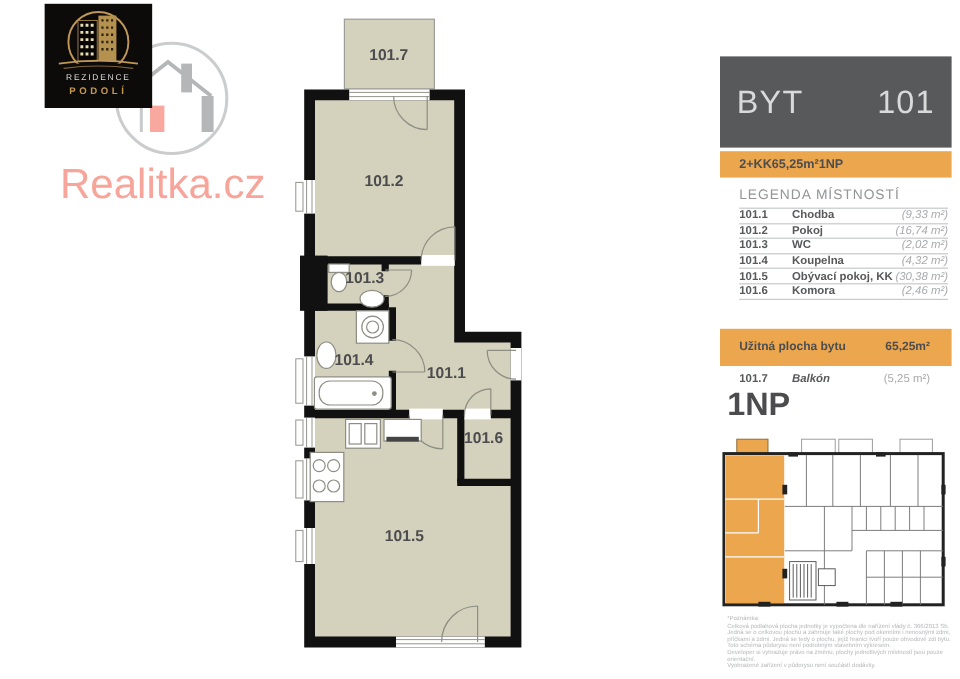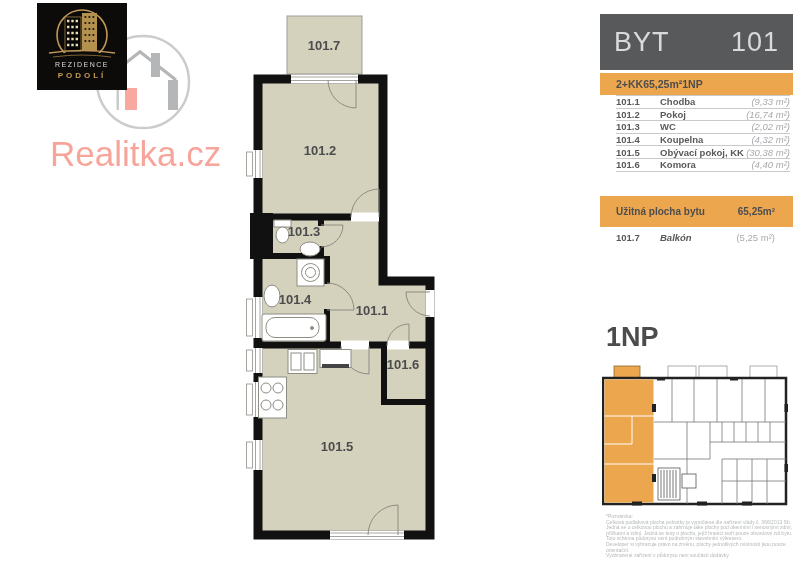--- a/index.html
+++ b/index.html
@@ -5,21 +5,21 @@
   html,body{margin:0;padding:0;}
   body{font-family:"Liberation Sans", sans-serif; background:#ffffff;}
   .page{position:relative;width:800px;height:566px;background:#ffffff;overflow:hidden;}
   .abs{position:absolute;}
 
   
   .brand-text{position:absolute;left:50px;top:134px;font-size:35px;color:#f7a59b;letter-spacing:0px;}
 
   
   .panel{position:absolute;left:600px;top:14px;width:193px;}
-  .bar-dark{height:40px;background:#58595b;color:#d9dadb;display:flex;align-items:center;justify-content:space-between;padding:8px 14px;font-size:27px;font-weight:400;letter-spacing:1px;margin-bottom:3px;}
+  .bar-dark{height:40px;background:#58595b;color:#d9dadb;display:flex;align-items:center;justify-content:space-between;padding:18px 14px;font-size:27px;font-weight:400;letter-spacing:1px;margin-bottom:3px;margin-top:33px;}
   .bar-orange{height:22px;background:#eca64e;color:#4d4d4f;display:flex;align-items:center;justify-content:flex-start;padding:0 18px 0 16px;font-size:10.5px;font-weight:bold;}
   .legend-heading{margin:9px 0 4px 16px;font-size:11.5px;color:#939598;letter-spacing:0.8px;}
   .legend-table{margin-left:16px;width:174px;}
   .lrow{display:flex;align-items:center;height:11.6px;border-top:1px solid #c8c9cb;font-size:9.5px;}
   .lrow:last-child{border-bottom:1px solid #c8c9cb;}
   .lrow .num{width:44px;font-weight:bold;color:#58595b;}
   .lrow .nm{flex:1;font-weight:bold;color:#58595b;}
   .lrow .ar{color:#a8aaad;text-align:right;font-style:italic;}
   .summary{margin-top:24px;}
   .sum-orange{height:31px;background:#eca64e;display:flex;align-items:center;justify-content:space-between;padding:0 18px 0 16px;font-size:10px;font-weight:bold;color:#4d4d4f;}
@@ -186,20 +186,21 @@
   <div class="panel">
     <div class="bar-dark">
       <span>BYT</span>
       <span>101</span>
     </div>
     <div class="bar-orange">
       <span>2+KK</span>
       <span>65,25m²</span>
       <span>1NP</span>
     </div>
+    <div class="legend-heading">LEGENDA MÍSTNOSTÍ</div>
     <div class="legend-table">
       <div class="lrow">
         <span class="num">101.1</span>
         <span class="nm">Chodba</span>
         <span class="ar">(9,33 m²)</span>
       </div>
       <div class="lrow">
         <span class="num">101.2</span>
         <span class="nm">Pokoj</span>
         <span class="ar">(16,74 m²)</span>
@@ -215,21 +216,21 @@
         <span class="ar">(4,32 m²)</span>
       </div>
       <div class="lrow">
         <span class="num">101.5</span>
         <span class="nm">Obývací pokoj, KK</span>
         <span class="ar">(30,38 m²)</span>
       </div>
       <div class="lrow">
         <span class="num">101.6</span>
         <span class="nm">Komora</span>
-        <span class="ar">(4,40 m²)</span>
+        <span class="ar">(2,46 m²)</span>
       </div>
     </div>
     <div class="summary">
       <div class="sum-orange">
         <span>Užitná plocha bytu</span>
         <span>65,25m²</span>
       </div>
       <div class="sum-white">
         <span class="num">101.7</span>
         <span class="nm">Balkón</span>

